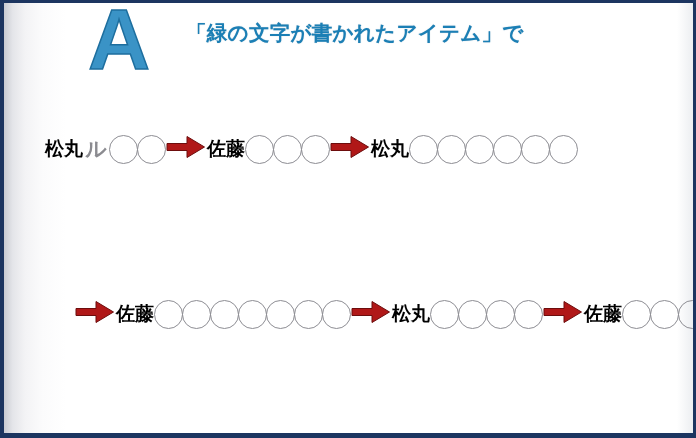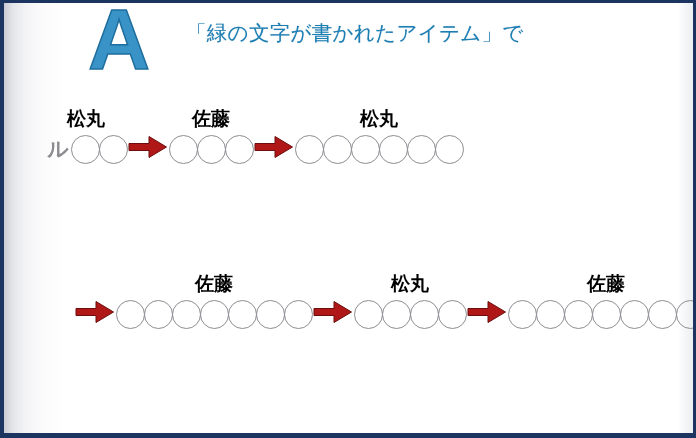--- a/index.html
+++ b/index.html
@@ -82,21 +82,21 @@
     letter-spacing: 0;
     line-height: 1;
   }
 
   .headline {
     position: absolute;
     left: 186px;
     top: 18px;
     width: 470px;
     color: #1b7fb5;
-    font-weight: normal;
+    font-weight: bold;
     font-size: 20.5px;
     line-height: 31px;
     letter-spacing: 0.3px;
     font-family: "DejaVu Sans", "Liberation Sans", sans-serif;
     text-shadow: 0 0 1px rgba(20,90,130,0.35);
   }
   .headline .hl-line { display: block; white-space: nowrap; }
 
   
   .chain-row {
@@ -104,21 +104,21 @@
     display: flex;
     align-items: flex-end;
     height: 66px;
   }
   #row-1 { left: 45px; top: 100px; }
   #row-2 { left: 74px; top: 265px; }
 
   .chain-group {
     position: relative;
     display: flex;
-    flex-direction: column;
+    flex-direction: row;
     align-items: center;
     justify-content: flex-end;
   }
 
   .group-name {
     font-size: 19px;
     font-weight: bold;
     color: #000000;
     line-height: 22px;
     margin-bottom: 3px;

